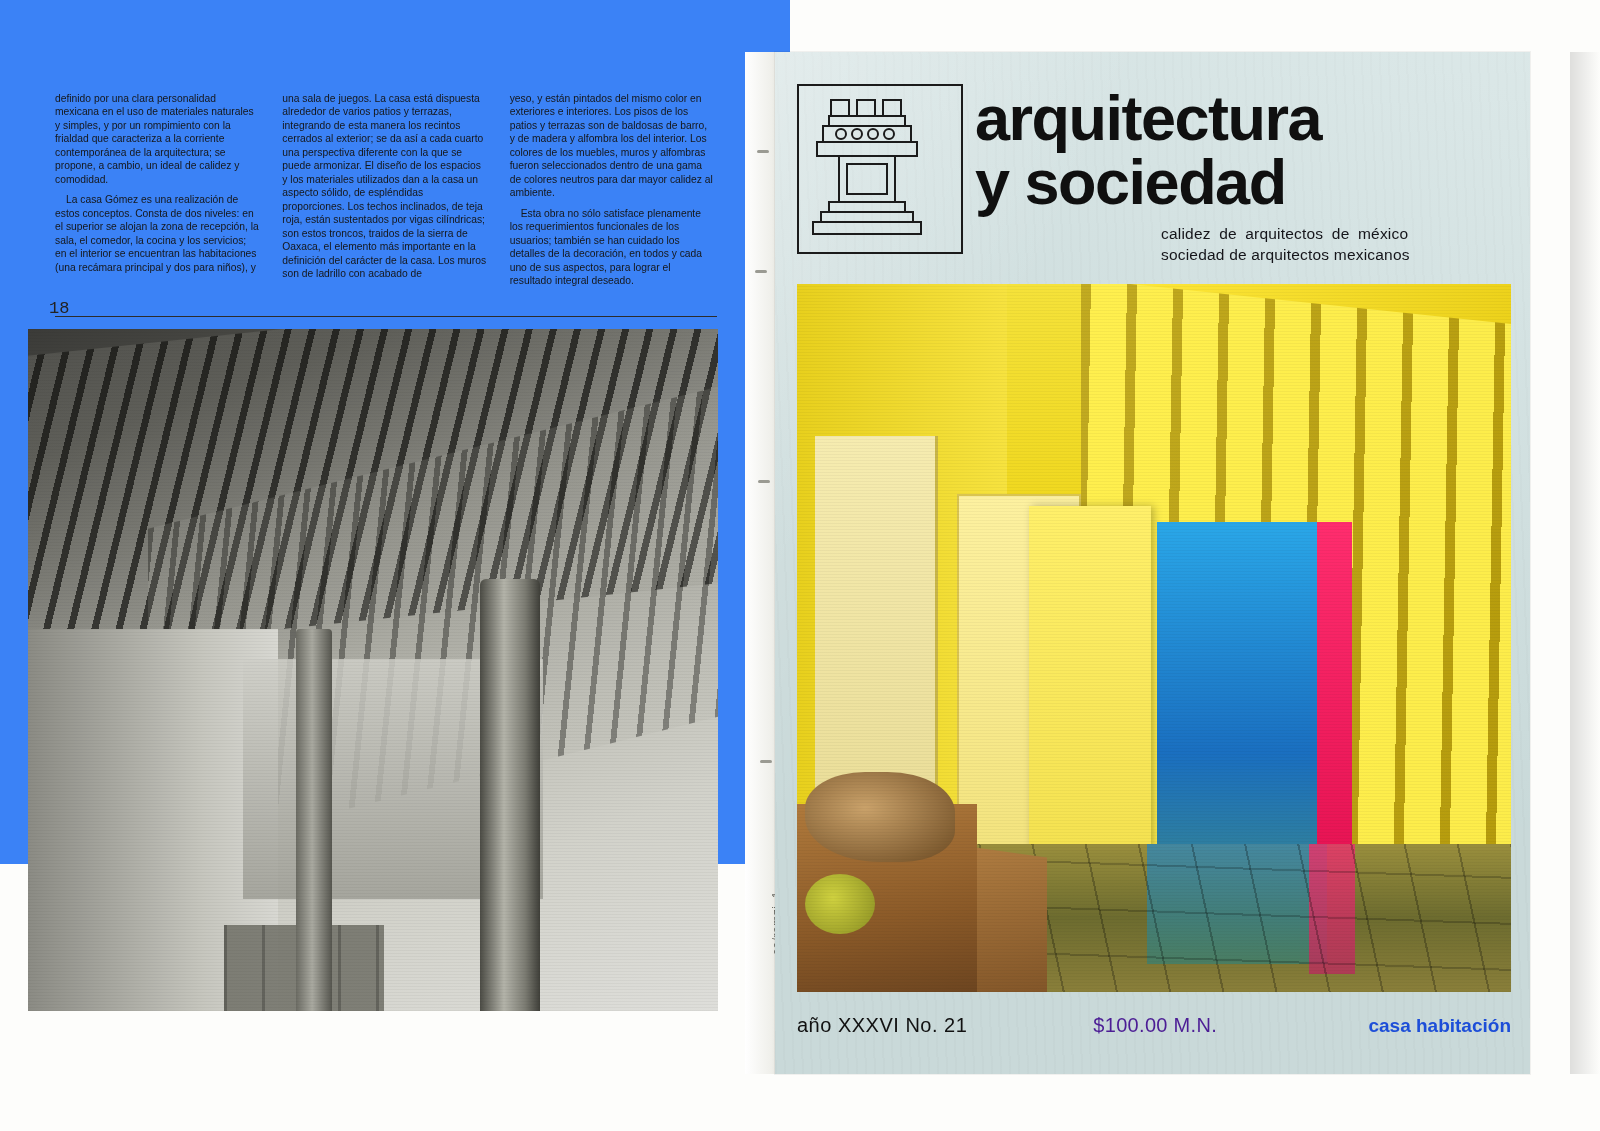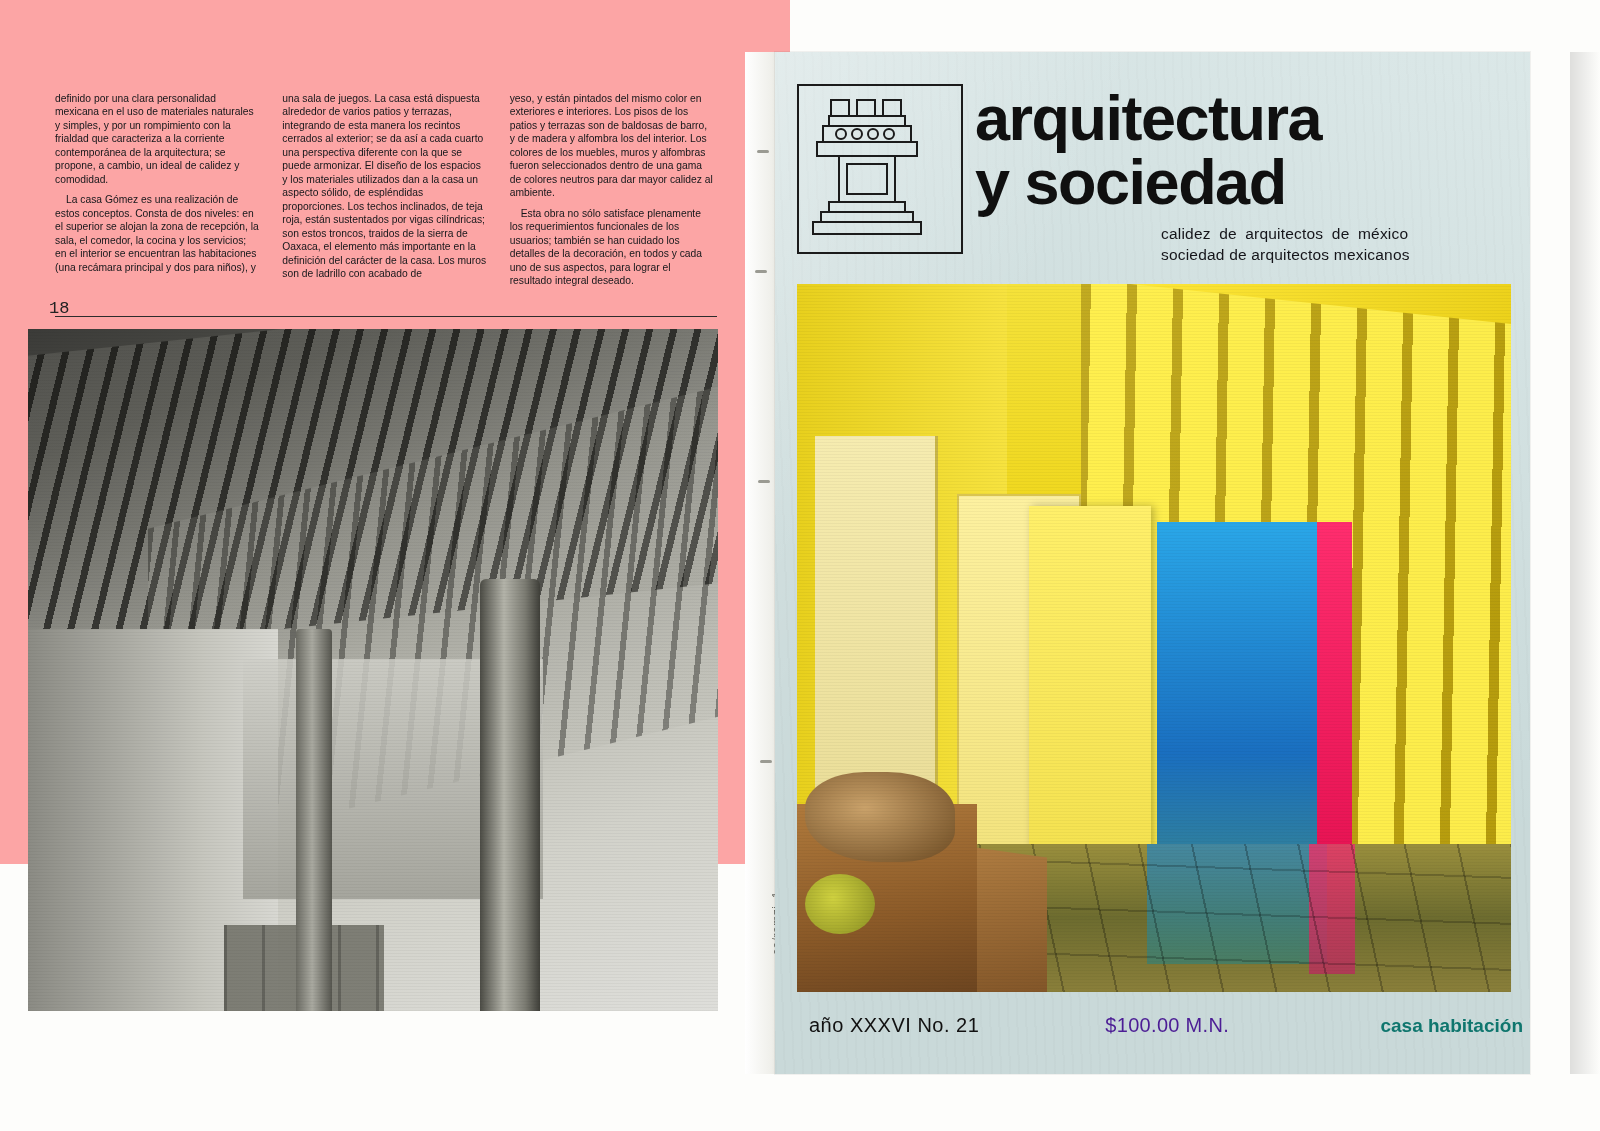--- a/index.html
+++ b/index.html
@@ -8,21 +8,21 @@
     background:#ffffff;
     font-family:"Liberation Sans", sans-serif;
     overflow:hidden;
     position:relative;
   }
   .spread{position:absolute;inset:0;background:#fdfdfb;}
 
   
   .left-page{
     position:absolute;left:0;top:0;width:790px;height:864px;
-    background:#fca5a5;
+    background:#3b82f6;
   }
   .columns{
     position:absolute;left:55px;top:92px;width:660px;height:215px;
     display:flex;gap:22px;
   }
   .col{
     width:206px;
     font-size:10.3px;
     line-height:1.31;
     color:#15171a;
@@ -228,25 +228,25 @@
     background:radial-gradient(ellipse at 40% 40%,#caa26a,#6c4a22);
     border-radius:40% 45% 35% 50%;
   }
   .cp-fruit{
     position:absolute;left:8px;top:590px;width:70px;height:60px;
     background:radial-gradient(circle at 40% 40%,#cfd13f,#8a8e22);
     border-radius:50%;
   }
   .cover-footer{
     position:absolute;left:22px;top:962px;width:714px;
-    display:flex;align-items:center;margin-left:12px;
+    display:flex;align-items:center;
   }
   .foot-issue{font-size:20px;color:#111;letter-spacing:.5px;}
   .foot-price{font-size:20px;color:#4c1d95;margin-left:126px;letter-spacing:.3px;}
-  .foot-cat{font-size:19px;font-weight:bold;color:#0f766e;margin-left:auto;}
+  .foot-cat{font-size:19px;font-weight:bold;color:#1d4ed8;margin-left:auto;}
   .edge-shadow{
     position:absolute;left:1570px;top:52px;width:30px;height:1022px;
     background:linear-gradient(90deg,rgba(0,0,0,.12),rgba(0,0,0,0));
   }
 </style>
 </head>
 <body>
 
 <div class="spread">
 

